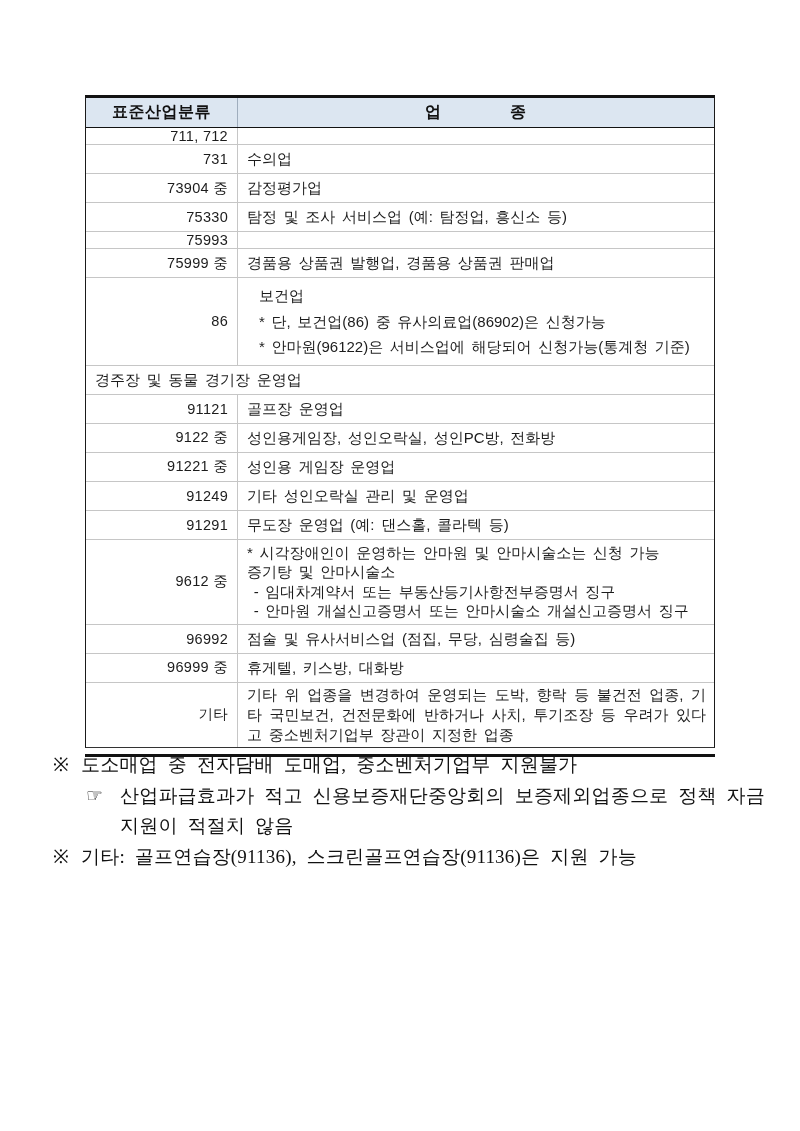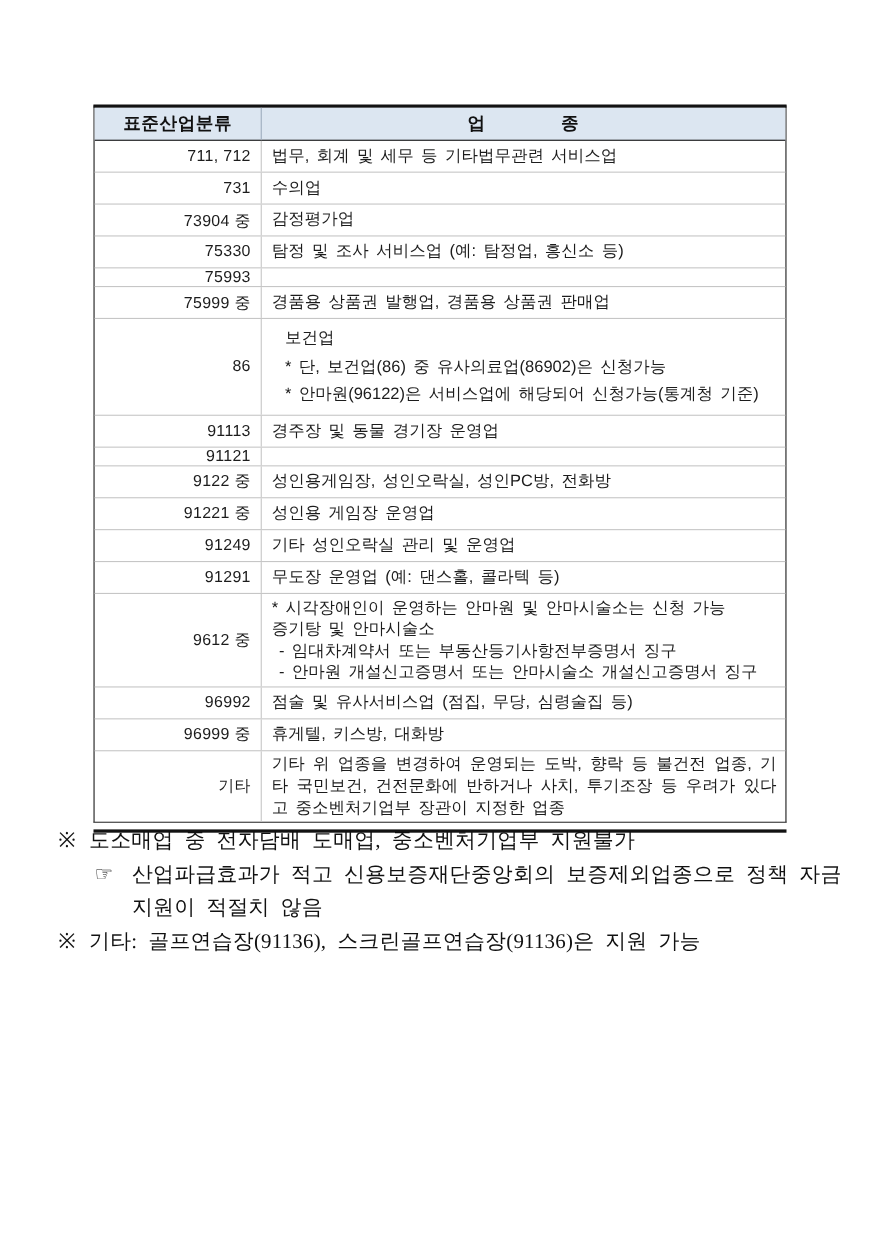--- a/index.html
+++ b/index.html
@@ -67,21 +67,20 @@
       <div class="thead">
         <div class="th-code">표준산업분류</div>
         <div class="th-desc">
           <span>업</span>
           <span>종</span>
         </div>
       </div>
       <div>
     <div class="row">
       <div class="col-code">711, 712</div>
-      <div class="col-desc">법무, 회계 및 세무 등 기타법무관련 서비스업</div>
     </div>
 
     <div class="row">
       <div class="col-code">731</div>
       <div class="col-desc">수의업</div>
     </div>
 
     <div class="row">
       <div class="col-code">73904 중</div>
       <div class="col-desc">감정평가업</div>
@@ -104,26 +103,26 @@
     <div class="row">
       <div class="col-code">86</div>
       <div class="col-desc loose">
               <div class="desc-line">보건업</div>
               <div class="desc-line">* 단, 보건업(86) 중 유사의료업(86902)은 신청가능</div>
               <div class="desc-line">* 안마원(96122)은 서비스업에 해당되어 신청가능(통계청 기준)</div>
             </div>
     </div>
 
     <div class="row">
-      <div class="col-code">91113</div>
       <div class="col-desc">경주장 및 동물 경기장 운영업</div>
     </div>
 
     <div class="row">
       <div class="col-code">91121</div>
+      <div class="col-desc">골프장 운영업</div>
     </div>
 
     <div class="row">
       <div class="col-code">9122 중</div>
       <div class="col-desc">성인용게임장, 성인오락실, 성인PC방, 전화방</div>
     </div>
 
     <div class="row">
       <div class="col-code">91221 중</div>
       <div class="col-desc">성인용 게임장 운영업</div>

